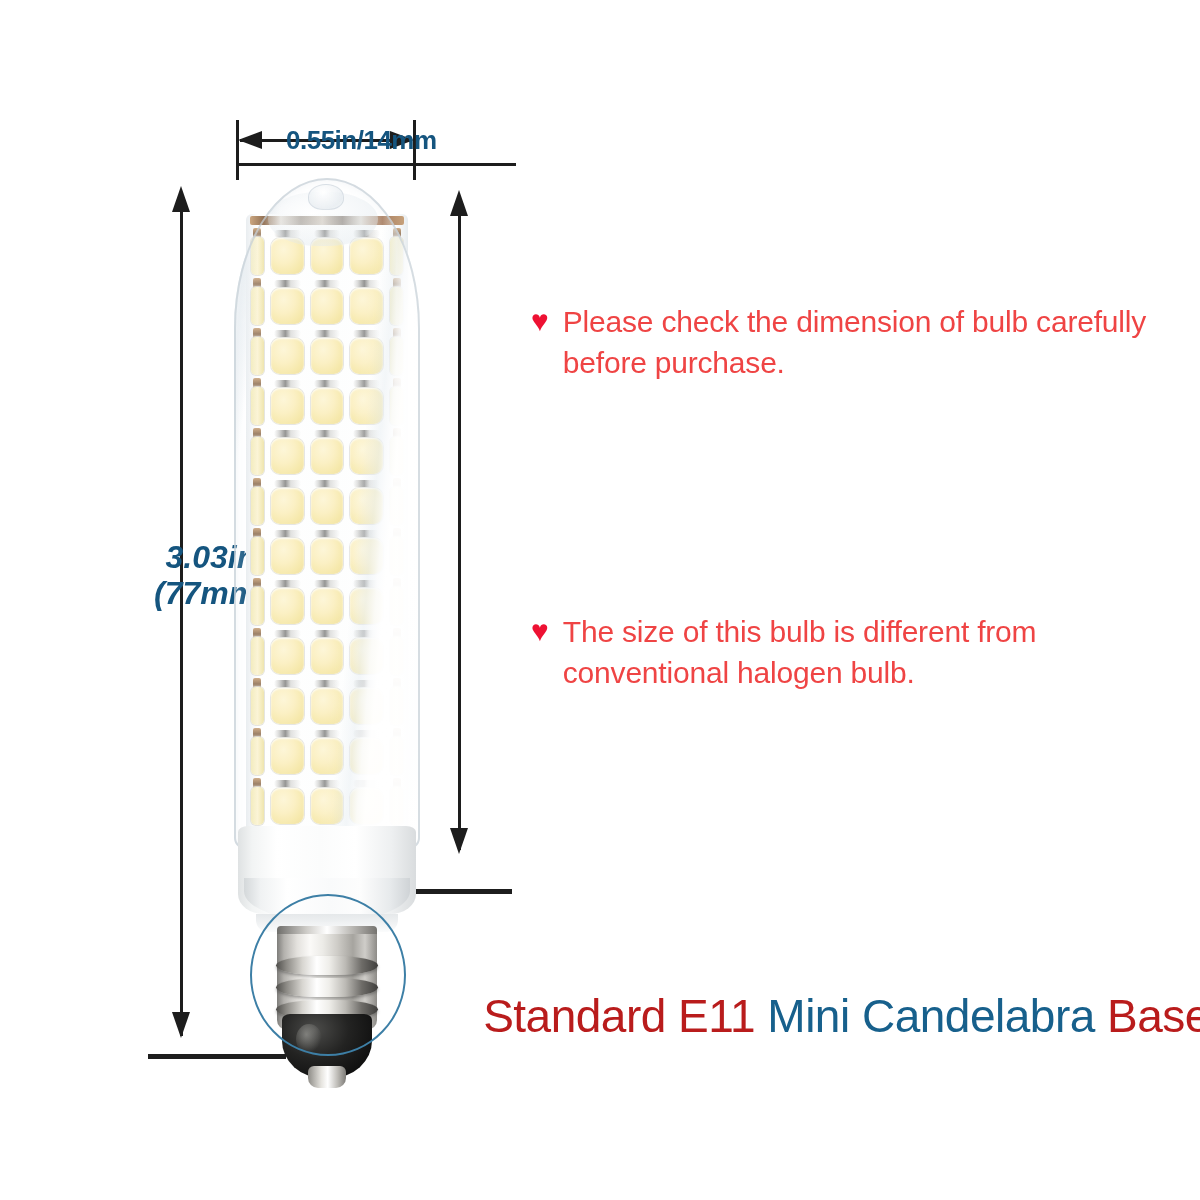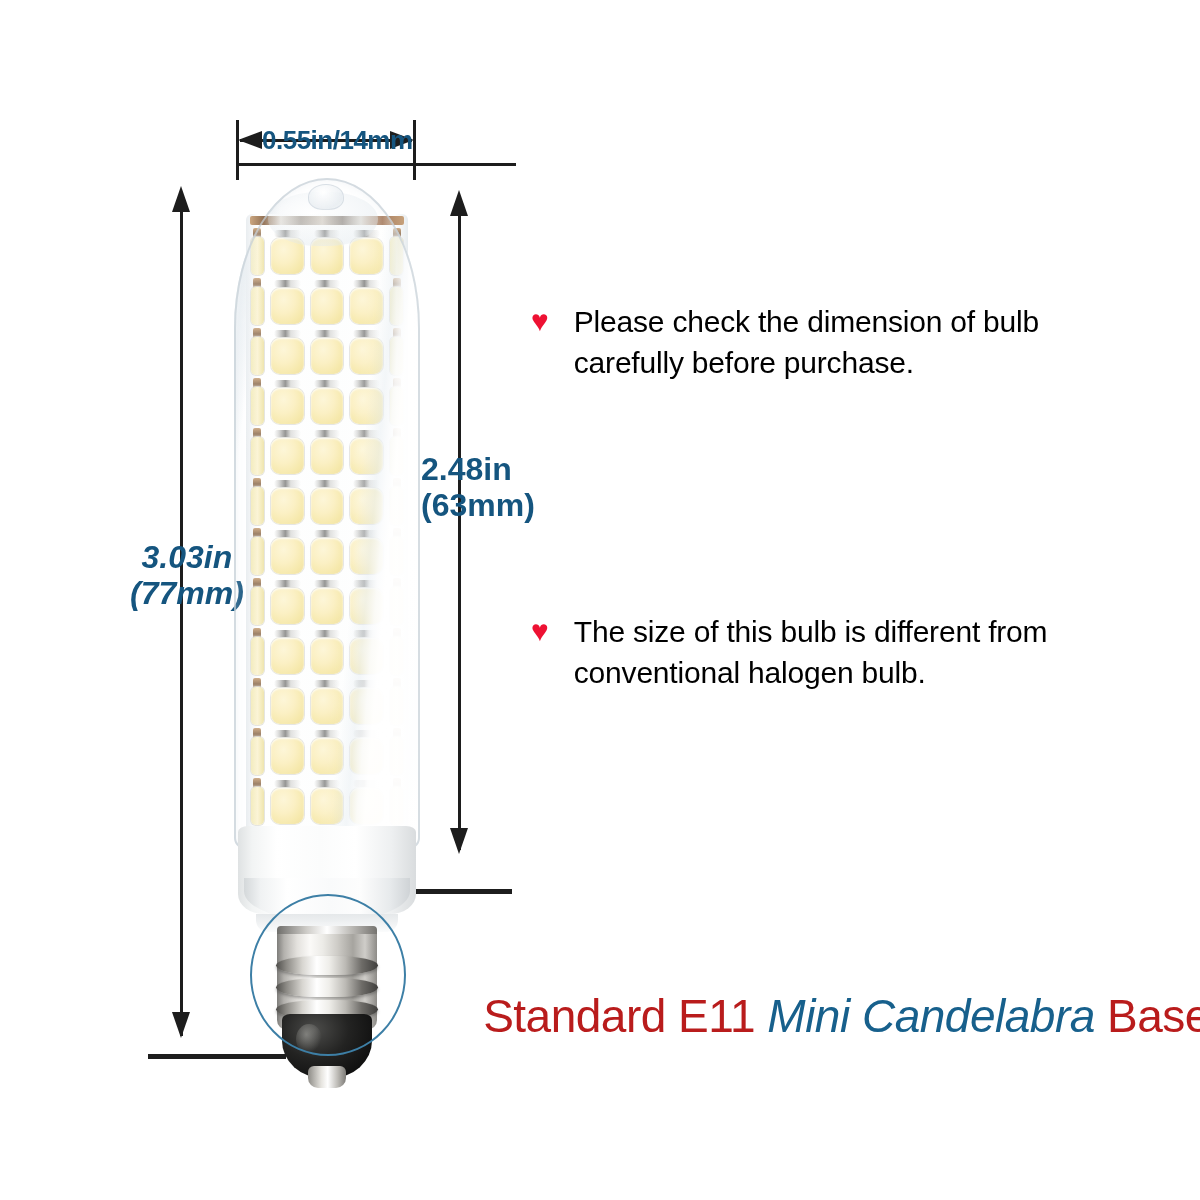--- a/index.html
+++ b/index.html
@@ -66,20 +66,21 @@
   }
 
   
   .dim-label {
     position: absolute;
     color: #15557f;
     font-family: "Liberation Sans", sans-serif;
     font-weight: 700;
     line-height: 1.12;
     white-space: pre;
+    padding-left: 24px;
   }
   #width-label {
     left: 262px;
     top: 126px;
     font-size: 26px;
     letter-spacing: -0.5px;
   }
   #height-total-label {
     left: 130px;
     top: 540px;
@@ -415,41 +416,40 @@
   #note-1 { left: 531px; top: 302px; }
   #note-2 { left: 531px; top: 612px; }
   .heart-icon {
     color: #ee1133;
     font-size: 30px;
     line-height: 1;
     margin-top: 4px;
     flex: 0 0 auto;
   }
   .note-text {
-    color: #000000;
+    color: #ef4444;
     font-size: 30px;
     line-height: 1.36;
     font-family: "Liberation Sans", sans-serif;
     letter-spacing: -0.2px;
-    margin-left: 11px;
   }
 
   
   #base-caption {
     position: absolute;
     left: 434px;
     top: 947px;
     font-size: 46px;
     line-height: 1;
     white-space: pre;
     font-family: "Liberation Sans", sans-serif;
     letter-spacing: -0.5px;
   }
   #base-caption .cap-dark { color: #b91c1c; font-weight: 400; }
-  #base-caption .cap-blue { color: #17608c; font-weight: 400; font-style: italic; }
+  #base-caption .cap-blue { color: #17608c; font-weight: 400; }
 </style>
 </head>
 <body>
 
 <div class="stage">
 
   <div class="tick-v" style="left:236px; top:120px; height:60px;"></div>
   <div class="tick-v" style="left:413px; top:120px; height:60px;"></div>
   <div class="dimline-h" style="left:236px; top:163px; width:280px;"></div>
 
@@ -465,22 +465,20 @@
   <div class="dimline-h" style="left:148px; top:1054px; width:138px; height:5px;"></div>
 
   <div class="dim-label" id="height-total-label">3.03in
 (77mm)</div>
 
   <div class="dimline-v" style="left:458px; top:200px; height:650px;"></div>
   <div class="arrowhead arrow-up" style="left:450px; top:190px;"></div>
   <div class="arrowhead arrow-down" style="left:450px; top:828px;"></div>
   <div class="dimline-h" style="left:412px; top:889px; width:100px; height:5px;"></div>
 
-  <div class="dim-label" id="height-glass-label">2.48in
-(63mm)</div>
 
   <div id="bulb">
 
     <div class="glass"></div>
 
     <div class="board">
       <div class="trace-top"></div>
       <div class="led-grid" id="led-grid">
           <div class="led-cell">
             <div class="side-post l"></div>

